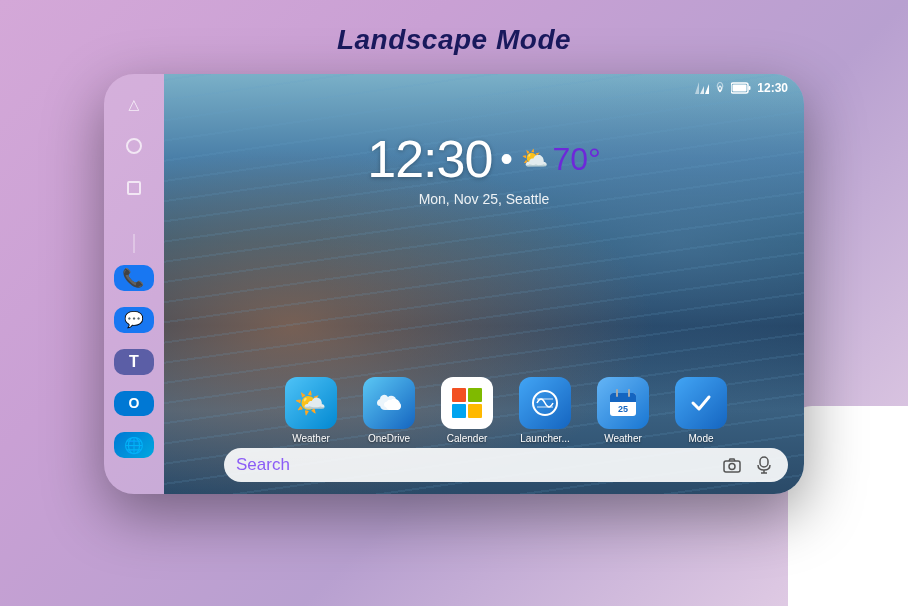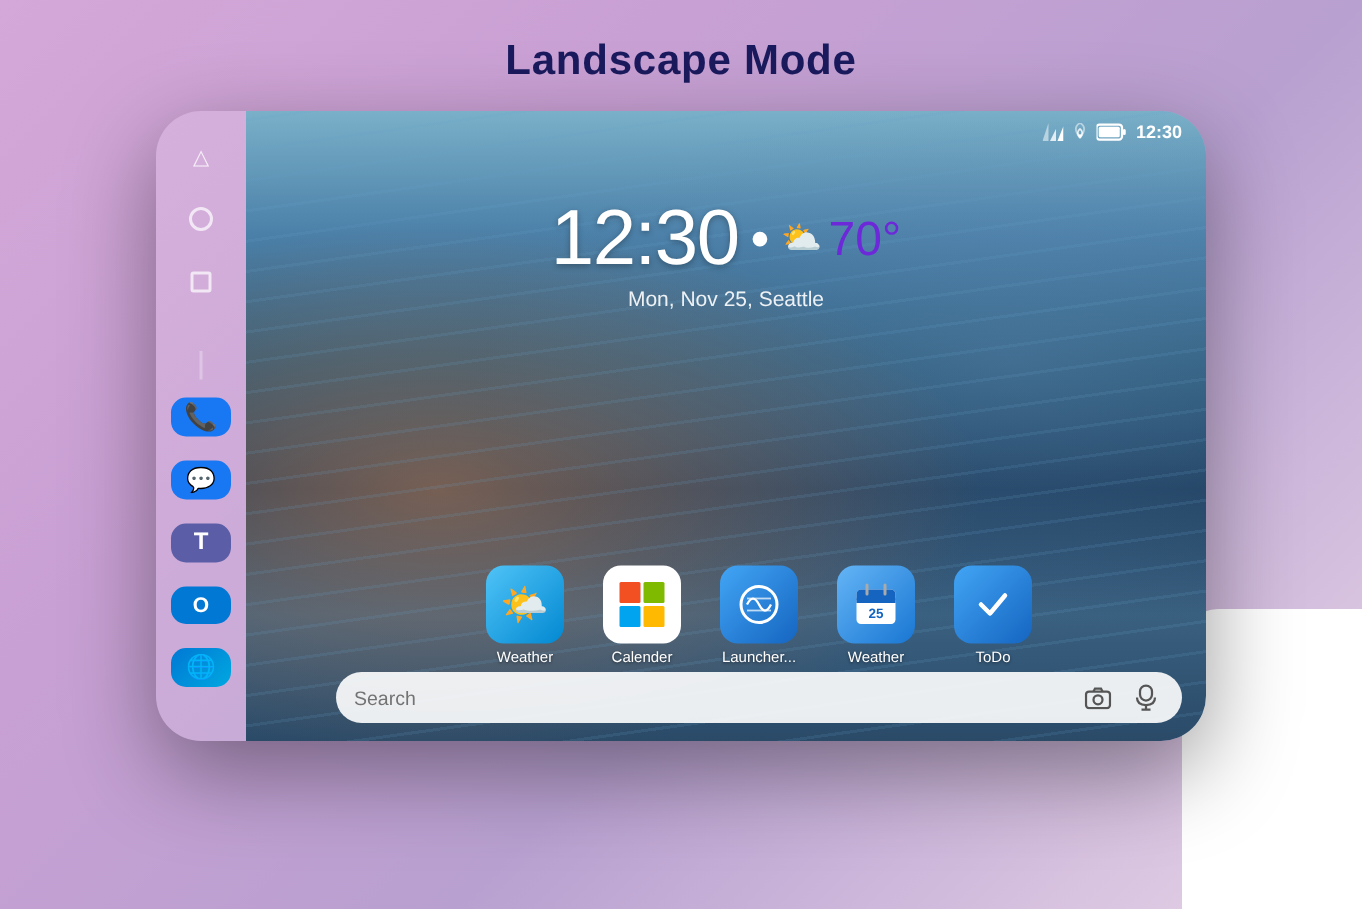--- a/index.html
+++ b/index.html
@@ -17,20 +17,21 @@
       position: relative;
     }
 
     .page-title {
       color: #1a1a5e;
       font-size: 28px;
       font-weight: 700;
       margin-top: 24px;
       margin-bottom: 18px;
       letter-spacing: 0.5px;
+      font-style: italic;
     }
 
     
     .white-card-peek {
       position: absolute;
       bottom: 0;
       right: 0;
       width: 120px;
       height: 200px;
       background: white;
@@ -275,22 +276,22 @@
       border-radius: 20px;
       display: flex;
       align-items: center;
       padding: 0 12px;
       gap: 8px;
       z-index: 10;
     }
 
     .search-text {
       flex: 1;
-      color: #737373;
-      font-size: 13px;
+      color: #8b5cf6;
+      font-size: 17px;
     }
 
     .search-icons {
       display: flex;
       gap: 8px;
       align-items: center;
     }
 
     .search-icon-btn {
       width: 24px;
@@ -435,20 +436,29 @@
 
     <div class="app-grid">
 
       <div class="app-item">
         <div class="app-icon-wrap weather-app">
           <span style="font-size:26px;">🌤️</span>
         </div>
         <span class="app-label">Weather</span>
       </div>
 
+      <div class="app-item">
+        <div class="app-icon-wrap onedrive-app">
+          <svg width="32" height="22" viewBox="0 0 32 22">
+            <path d="M12 18 Q8 18 7 14 Q4 14 4 11 Q4 8 7 7 Q7 4 10 3 Q13 2 15 5 Q17 3 20 4 Q23 5 23 8 Q26 8 27 11 Q28 14 25 16 Q22 18 12 18Z" fill="white" opacity="0.9"></path>
+            <path d="M17 18 Q14 18 13 15 Q11 15 11 12.5 Q11 10 14 9.5 Q15 7 18 8 Q20 6 23 7 Q26 8 25.5 11 Q28 11 28 14 Q28 17 25 18 Q22 18 17 18Z" fill="white"></path>
+          </svg>
+        </div>
+        <span class="app-label">OneDrive</span>
+      </div>
 
       <div class="app-item">
         <div class="app-icon-wrap microsoft-app">
           <div class="ms-grid">
             <div style="background:#f25022;"></div>
             <div style="background:#7fba00;"></div>
             <div style="background:#00a4ef;"></div>
             <div style="background:#ffb900;"></div>
           </div>
         </div>
@@ -480,21 +490,21 @@
         </div>
         <span class="app-label">Weather</span>
       </div>
 
       <div class="app-item">
         <div class="app-icon-wrap todo-app">
           <svg width="28" height="28" viewBox="0 0 28 28">
             <path d="M6 14 L12 20 L22 8" stroke="white" stroke-width="3" fill="none" stroke-linecap="round" stroke-linejoin="round"></path>
           </svg>
         </div>
-        <span class="app-label">ToDo</span>
+        <span class="app-label">Mode</span>
       </div>
 
     </div>
 
     <div class="search-bar">
       <span class="search-text">Search</span>
       <div class="search-icons">
         <div class="search-icon-btn">
           <svg width="18" height="16" viewBox="0 0 18 16">
             <rect x="1" y="4" width="16" height="11" rx="2" fill="none" stroke="#555" stroke-width="1.5"></rect>

